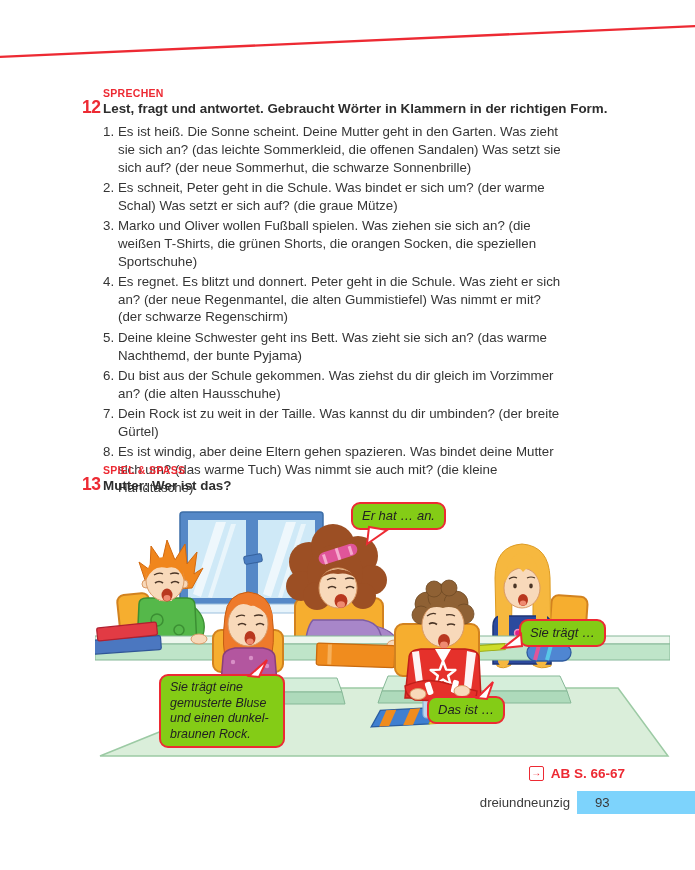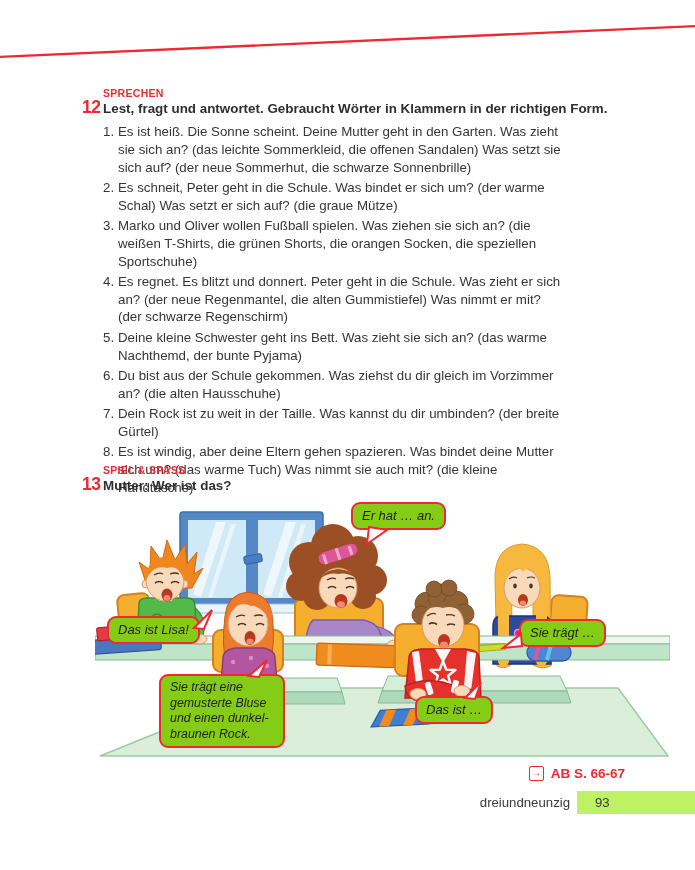--- a/index.html
+++ b/index.html
@@ -52,37 +52,37 @@
   }
   .bubble .tail { position:absolute; width:22px; height:20px; overflow:visible; }
   .b-er   { left:256px; top:4px; }
   .b-er   .tail { left:12px; bottom:-18px; }
   .b-lisa { left:12px; top:118px; }
   .b-lisa .tail { right:-15px; top:-9px; }
   .b-sie  { left:424px; top:121px; }
   .b-sie  .tail { left:-19px; top:11px; }
   .b-sielang { left:64px; top:176px; width:104px; white-space:normal; font-size:12.4px; }
   .b-sielang .tail { right:14px; top:-18px; }
-  .b-das  { left:320px; top:198px;font-style:italic; }
+  .b-das  { left:332px; top:198px;font-style:italic; }
   .b-das  .tail { right:6px; top:-17px; }
 
   
   .footer-ref {
     position:absolute; top:766px; right:70px; color:#ed2a33;
     font-size:13.5px; font-weight:bold; display:flex; align-items:center; gap:7px;
   }
   .ref-icon {
     display:inline-block; width:13px; height:13px; border:1.4px solid #ed2a33;
     border-radius:2px; font-size:10px; line-height:12px; text-align:center;
     font-weight:bold; font-style:normal;
   }
   .page-word { position:absolute; top:795px; right:125px; font-size:13.2px; color:#3a3a3a; }
   .page-box {
     position:absolute; left:577px; right:0; top:791px; height:23px;
-    background:#bef264; font-size:13.2px; color:#3a3a3a; line-height:23px;
+    background:#7dd3fc; font-size:13.2px; color:#3a3a3a; line-height:23px;
     padding-left:18px; box-sizing:border-box;
   }
 </style>
 </head>
 <body>
 
 <div class="page">
 
   <svg class="topline" width="695" height="62">
     <line x1="-3" y1="57" x2="698" y2="26" stroke="#ed2a33" stroke-width="2.4"></line>
@@ -298,26 +298,20 @@
         <ellipse cx="367" cy="193" rx="8" ry="5.5" fill="#f8d9ba" stroke="#d99a66" stroke-width="1"></ellipse>
       </g>
     </svg>
 
     <div class="bubble b-er">
       <span>Er hat … an.</span>
       <svg class="tail" viewBox="0 0 22 20">
           <polygon points="2,18 4,1 22,4" fill="#fff" stroke="#ed2a33" stroke-width="2"></polygon>
         </svg>
     </div>
-    <div class="bubble b-lisa">
-      <span>Das ist Lisa!</span>
-      <svg class="tail" viewBox="0 0 22 20">
-          <polygon points="3,19 21,1 13,20" fill="#fff" stroke="#ed2a33" stroke-width="2"></polygon>
-        </svg>
-    </div>
     <div class="bubble b-sielang">
       <span>Sie trägt eine gemusterte Bluse und einen dunkel-braunen Rock.</span>
       <svg class="tail" viewBox="0 0 22 20">
           <polygon points="2,18 20,2 12,19" fill="#fff" stroke="#ed2a33" stroke-width="2"></polygon>
         </svg>
     </div>
     <div class="bubble b-sie">
       <span>Sie trägt …</span>
       <svg class="tail" viewBox="0 0 22 20">
           <polygon points="1,16 19,2 20,14" fill="#fff" stroke="#ed2a33" stroke-width="2"></polygon>

